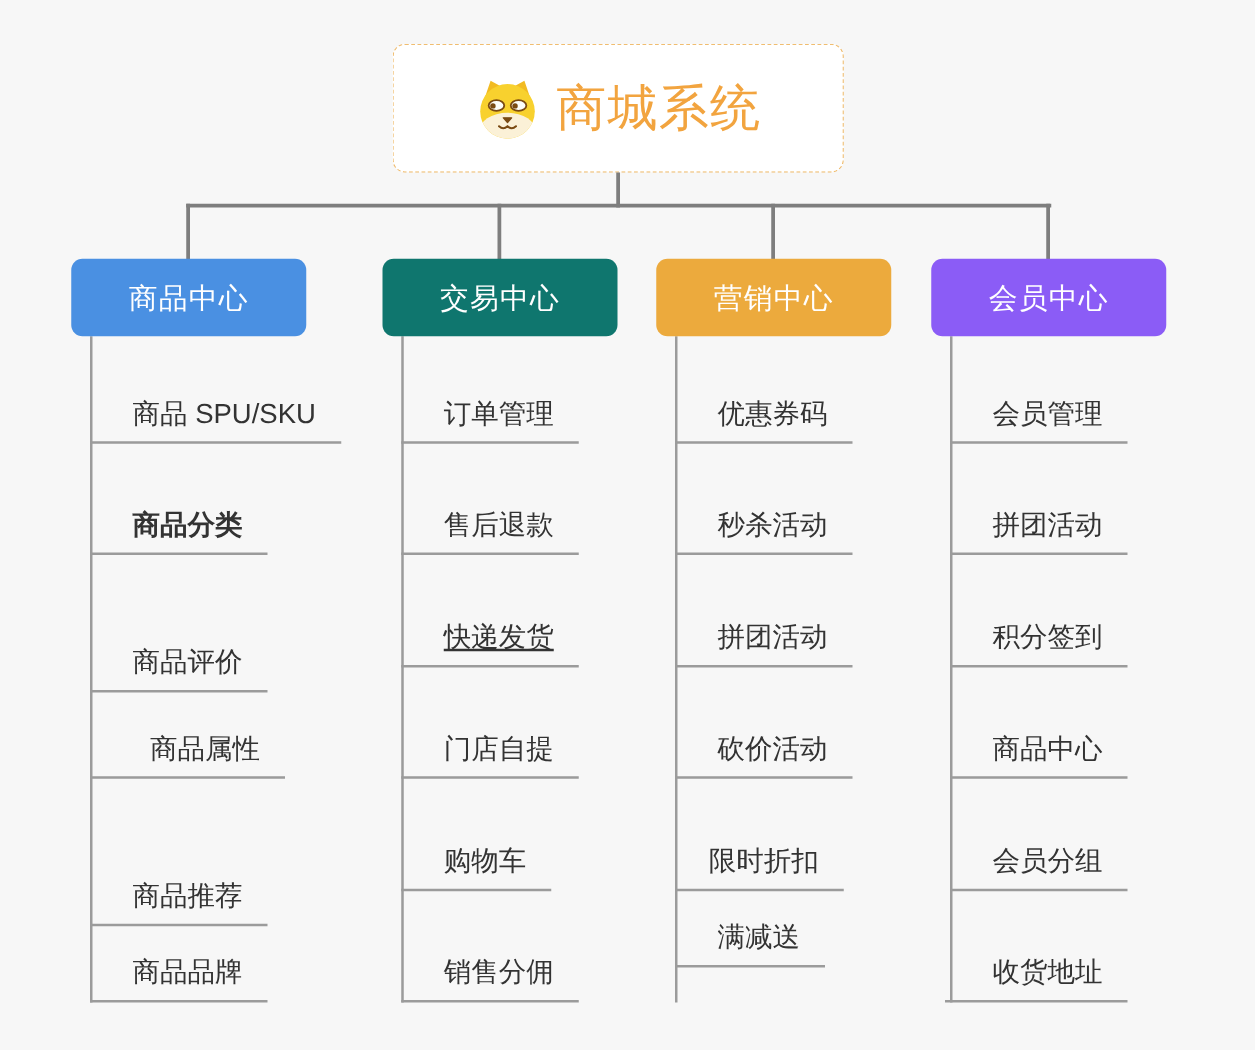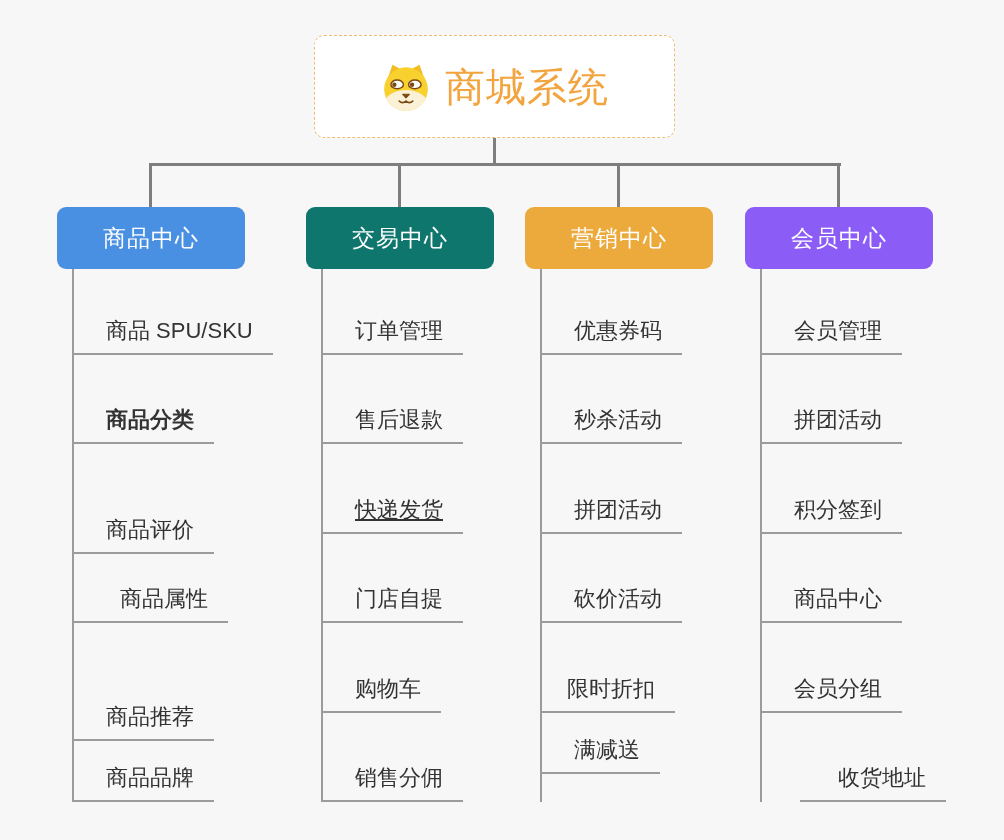--- a/index.html
+++ b/index.html
@@ -106,16 +106,16 @@
       <div class="leaf-item" style="left: 540px; top: 495px; border-bottom-color: rgb(155, 155, 155);">拼团活动</div>
       <div class="leaf-item" style="left: 540px; top: 584px; border-bottom-color: rgb(155, 155, 155);">砍价活动</div>
       <div class="leaf-item" style="left: 540px; top: 674px; border-bottom-color: rgb(155, 155, 155); padding-left: 27px;">限时折扣</div>
       <div class="leaf-item" style="left: 540px; top: 735px; border-bottom-color: rgb(155, 155, 155);">满减送</div>
       <div class="branch-node" style="left: 745px; background: #8b5cf6;">会员中心</div>
       <div class="leaf-item" style="left: 760px; top: 316px; border-bottom-color: rgb(155, 155, 155);">会员管理</div>
       <div class="leaf-item" style="left: 760px; top: 405px; border-bottom-color: rgb(155, 155, 155);">拼团活动</div>
       <div class="leaf-item" style="left: 760px; top: 495px; border-bottom-color: rgb(155, 155, 155);">积分签到</div>
       <div class="leaf-item" style="left: 760px; top: 584px; border-bottom-color: rgb(155, 155, 155);">商品中心</div>
       <div class="leaf-item" style="left: 760px; top: 674px; border-bottom-color: rgb(155, 155, 155);">会员分组</div>
-      <div class="leaf-item" style="left: 800px; top: 763px; border-bottom-color: rgb(155, 155, 155); padding-left: 38px;">收货地址</div>
+      <div class="leaf-item" style="left: 756px; top: 763px; border-bottom-color: rgb(155, 155, 155); padding-left: 38px;">收货地址</div>
     </div>
 
 </div>
 
 </body></html>

